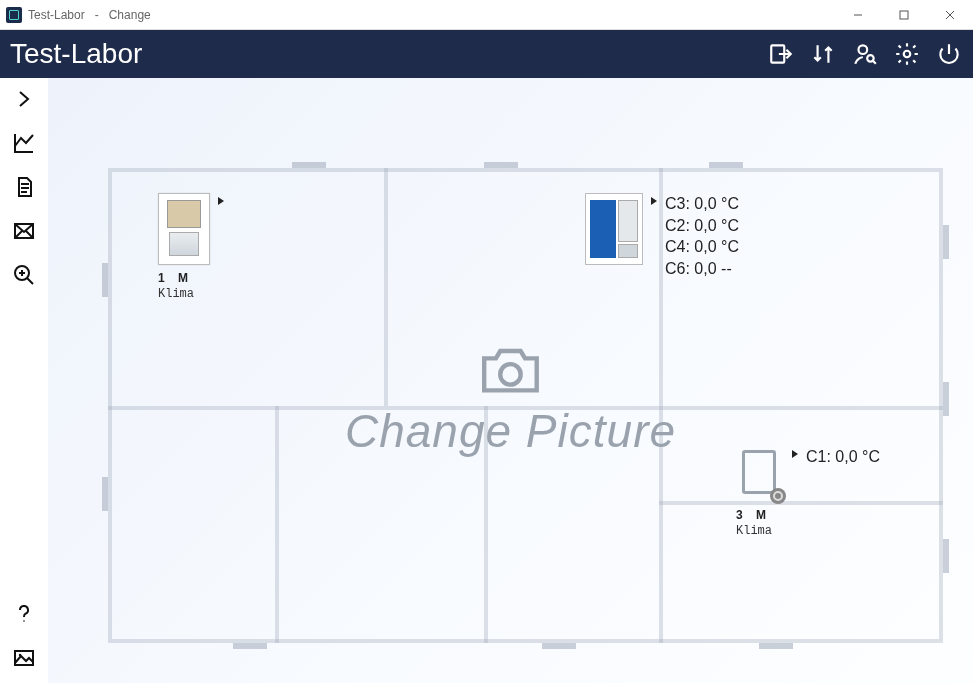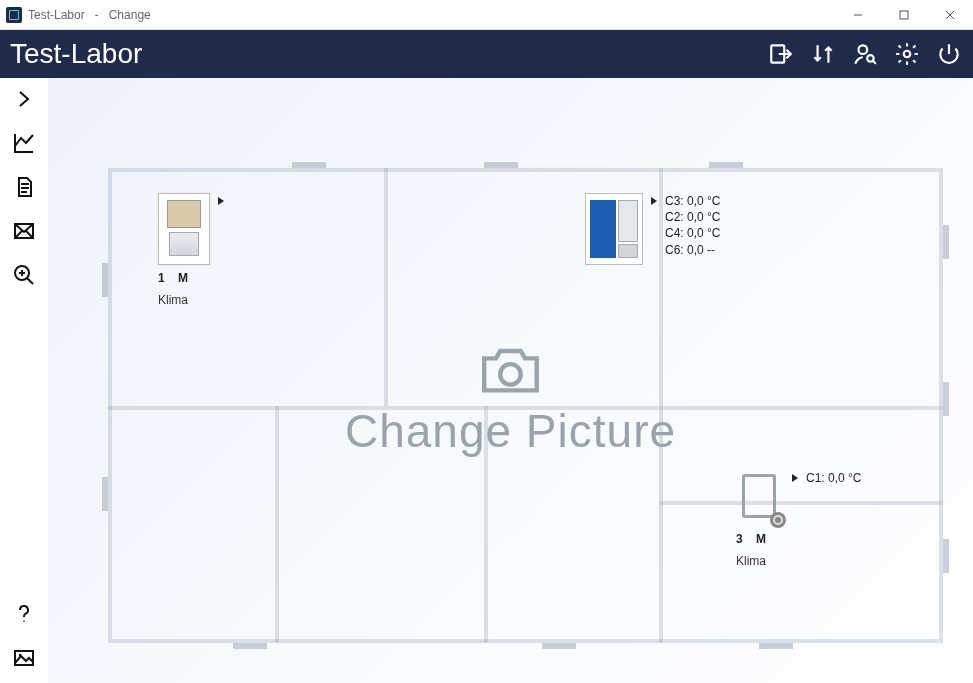--- a/index.html
+++ b/index.html
@@ -70,21 +70,21 @@
   .floorplan .doorv { position:absolute; background:rgba(160,170,185,0.55); width:6px; height:34px; }
   .dv1{ left:-6px; top:20%; } .dv2{ left:-6px; top:65%; }
   .dv3{ right:-6px; top:12%; } .dv4{ right:-6px; top:45%; } .dv5{ right:-6px; top:78%; }
 
   
   .change-pic {
     position:absolute; left:50%; top:53%; transform:translate(-50%,-50%);
     text-align:center; color:#9aa3ad; pointer-events:none;
   }
   .change-pic svg { width:70px; height:60px; stroke:#9aa3ad; fill:none; stroke-width:3;}
-  .change-pic .txt { font-size:46px; font-weight:400; margin-top:0; letter-spacing:1px;}
+  .change-pic .txt { font-size:46px; font-weight:400; margin-top:0; letter-spacing:1px;font-style:italic;}
 
   
   .device { position:absolute; font-size:12px; color:#222; }
   .dev-img {
     width:52px; height:72px; background:#fff; border:1px solid #bbb; position:relative;
     box-shadow:0 0 2px rgba(0,0,0,.1);
   }
   .dev1-glass { position:absolute; left:8px; right:8px; top:6px; height:28px; background:#d8c9a8; border:1px solid #999;}
   .dev1-body  { position:absolute; left:10px; right:10px; top:38px; bottom:8px; background:linear-gradient(#e9edf0,#cfd6dc); border:1px solid #aaa;}
   .dev2-img { width:58px; height:72px; position:relative; background:#fff; border:1px solid #bbb;}
@@ -94,23 +94,23 @@
   .dev3-img { width:48px; height:56px; position:relative; background:transparent; }
   .dev3-shape { position:absolute; left:6px; top:4px; width:34px; height:44px; border:3px solid #9aa3ad; border-radius:3px;}
   .dev3-dot { position:absolute; right:-2px; bottom:-2px; width:16px; height:16px; border-radius:50%; background:#888; display:flex; align-items:center; justify-content:center;}
   .dev3-dot::after{content:""; width:6px; height:6px; border:2px solid #ddd; border-radius:50%;}
 
   .dev-row { display:flex; align-items:flex-start; gap:8px; }
   .tri { width:0;height:0;border-top:4px solid transparent;border-bottom:4px solid transparent;border-left:6px solid #222; margin-top:4px;}
   .meta { margin-top:6px; }
   .meta .id { font-weight:700; }
   .meta .mode { font-weight:700; margin-left:10px;}
-  .meta .name { display:block; margin-top:8px; color:#333;}
-
-  .readings { font-size:12px; line-height:1.35; color:#222; }
+  .meta .name { display:block; margin-top:2px; color:#333;font-family:Liberation Mono, monospace;}
+
+  .readings { font-size:16px; line-height:1.35; color:#222; }
 </style>
 </head>
 <body>
 
 <div class="titlebar">
   <div class="left">
     <div class="app-icon"></div>
     <span>Test-Labor</span>
     <span style="margin:0 4px">-</span>
     <span>Change</span>
@@ -277,21 +277,21 @@
         <div class="tri"></div>
         <div class="readings">
           <div><span>C3:</span> <span>0,0</span> <span>°C</span></div>
           <div><span>C2:</span> <span>0,0</span> <span>°C</span></div>
           <div><span>C4:</span> <span>0,0</span> <span>°C</span></div>
           <div><span>C6:</span> <span>0,0</span> <span>--</span></div>
         </div>
       </div>
     </div>
 
-    <div class="device" style="left:688px; top:392px;">
+    <div class="device" style="left:688px; top:368px;">
       <div class="dev-row">
         <div class="dev3-img">
           <div class="dev3-shape"></div>
           <div class="dev3-dot"></div>
         </div>
         <div class="tri"></div>
         <div class="readings">
           <div><span>C1:</span> <span>0,0</span> <span>°C</span></div>
         </div>
       </div>

